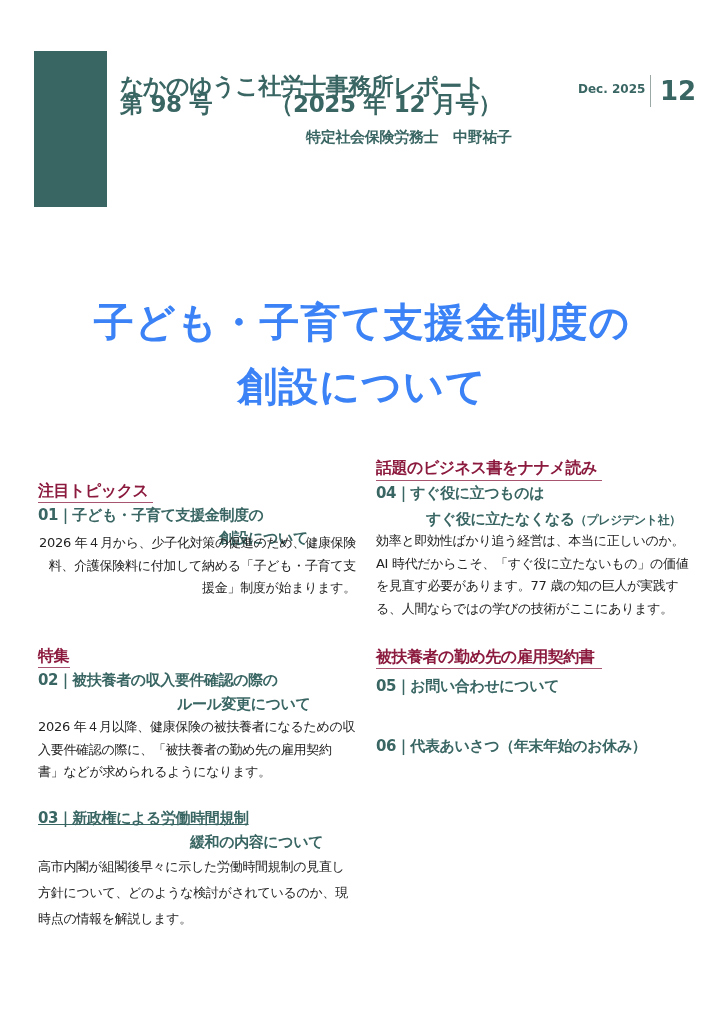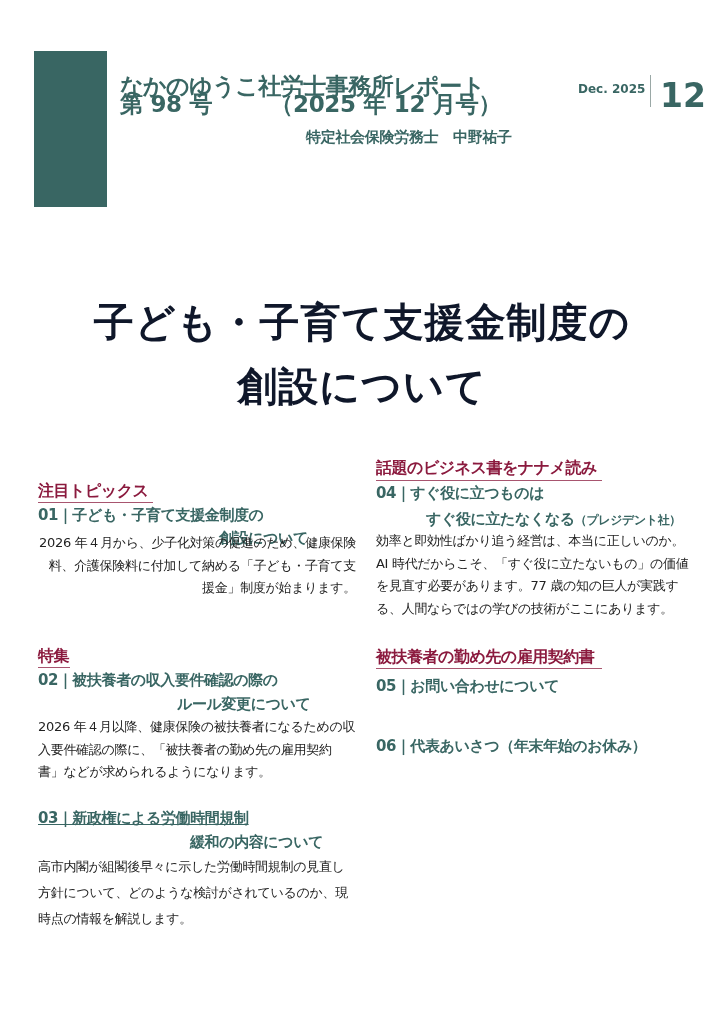--- a/index.html
+++ b/index.html
@@ -26,26 +26,26 @@
       color: #396663; white-space: nowrap; letter-spacing: -0.3px;
     }
     .hdr-date {
       position: absolute; left: 578px; top: 82px; font-size: 12px; font-weight: bold;
       color: #396663; white-space: nowrap;
     }
     .hdr-sep {
       position: absolute; left: 650px; top: 75px; width: 1px; height: 32px; background: #9aa8a6;
     }
     .hdr-num {
-      position: absolute; left: 660px; top: 76px; font-size: 33px; font-weight: bold;
+      position: absolute; left: 660px; top: 76px; font-size: 26px; font-weight: bold;
       color: #396663; white-space: nowrap;
     }
     .main-title {
       position: absolute; left: 0; top: 290px; width: 724px; text-align: center;
-      font-size: 40px; font-weight: bold; color: #0f172a; line-height: 64px; letter-spacing: 1px;
+      font-size: 40px; font-weight: bold; color: #3b82f6; line-height: 64px; letter-spacing: 1px;
     }
     .section-head {
       position: absolute; font-size: 16px; font-weight: bold; color: #8b1a3e;
       white-space: nowrap; letter-spacing: -0.5px; padding-bottom: 2px;
     }
     .section-line { position: absolute; height: 1px; background: #a8556f; }
     .topic-title {
       position: absolute; font-size: 15px; font-weight: bold; color: #396663;
       white-space: nowrap; letter-spacing: -0.4px;
     }

